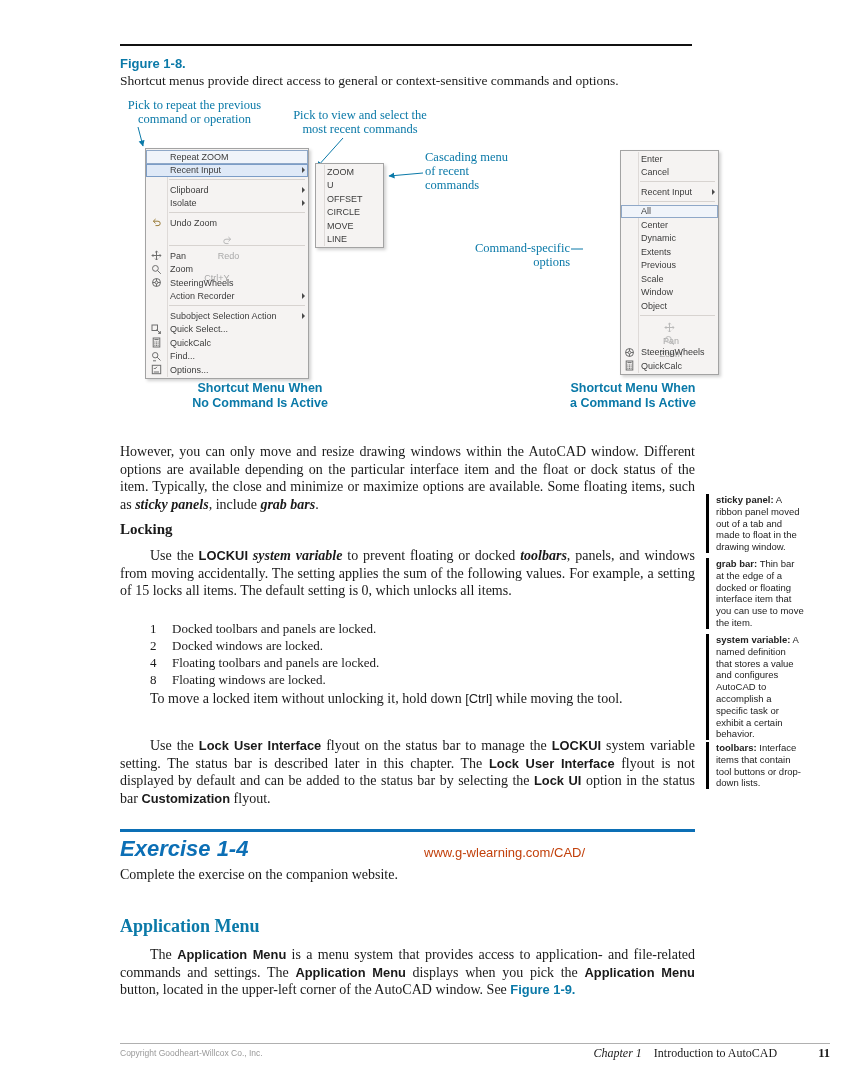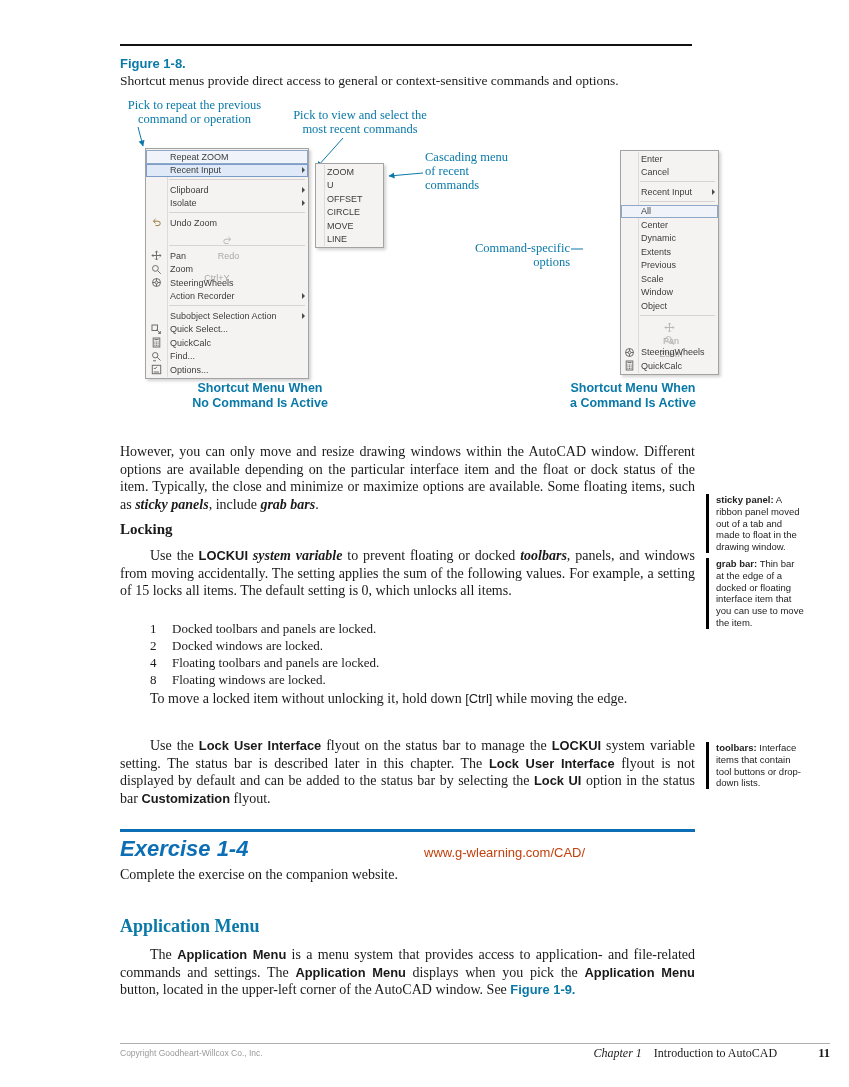--- a/index.html
+++ b/index.html
@@ -363,38 +363,42 @@
 
   <div class="body-block" id="p1"><span>However, you can only move and resize drawing windows within the AutoCAD window. Different options are available depending on the particular interface item and the float or dock status of the item. Typically, the close and minimize or maximize options are available. Some floating items, such as </span><span class="seg-bi">sticky panels</span><span>, include </span><span class="seg-bi">grab bars</span><span>.</span></div>
   <div id="locking-h">Locking</div>
   <div class="body-block" id="p2"><span>Use the </span><span class="seg-b">LOCKUI</span><span> </span><span class="seg-bi">system variable</span><span> to prevent floating or docked </span><span class="seg-bi">toolbars</span><span>, panels, and windows from moving accidentally. The setting applies the sum of the following values. For example, a setting of 15 locks all items. The default setting is 0, which unlocks all items.</span></div>
   <div id="lock-list">
       <div class="lock-row"><span class="lock-num">1</span><span>Docked toolbars and panels are locked.</span></div>
       <div class="lock-row"><span class="lock-num">2</span><span>Docked windows are locked.</span></div>
       <div class="lock-row"><span class="lock-num">4</span><span>Floating toolbars and panels are locked.</span></div>
       <div class="lock-row"><span class="lock-num">8</span><span>Floating windows are locked.</span></div>
     </div>
-  <div class="body-block" id="p3"><span>To move a locked item without unlocking it, hold down </span><span class="seg-sans">[Ctrl]</span><span> while moving the edge.</span></div>
+  <div class="body-block" id="p3"><span>To move a locked item without unlocking it, hold down </span><span class="seg-sans">[Ctrl]</span><span> while moving the tool.</span></div>
   <div class="body-block" id="p4"><span>Use the </span><span class="seg-b">Lock User Interface</span><span> flyout on the status bar to manage the </span><span class="seg-b">LOCKUI</span><span> system variable setting. The status bar is described later in this chapter. The </span><span class="seg-b">Lock User Interface</span><span> flyout is not displayed by default and can be added to the status bar by selecting the </span><span class="seg-b">Lock UI</span><span> option in the status bar </span><span class="seg-b">Customization</span><span> flyout.</span></div>
 
   <div id="ex-rule"></div>
   <div id="ex-title">Exercise 1-4</div>
   <div id="ex-url">www.g-wlearning.com/CAD/</div>
   <div id="ex-text">Complete the exercise on the companion website.</div>
 
   <div id="app-h">Application Menu</div>
   <div class="body-block" id="p5"><span>The </span><span class="seg-b">Application Menu</span><span> is a menu system that provides access to application- and file-related commands and settings. The </span><span class="seg-b">Application Menu</span><span> displays when you pick the </span><span class="seg-b">Application Menu</span><span> button, located in the upper-left corner of the AutoCAD window. See </span><span class="seg-teal">Figure 1-9.</span></div>
 
   <div class="def" id="def-0">
     <span class="def-term">sticky panel:</span>
     <span>A ribbon panel moved out of a tab and made to float in the drawing window.</span>
   </div>
   <div class="def" id="def-1">
     <span class="def-term">grab bar:</span>
     <span>Thin bar at the edge of a docked or floating interface item that you can use to move the item.</span>
+  </div>
+  <div class="def" id="def-2">
+    <span class="def-term">system variable:</span>
+    <span>A named definition that stores a value and configures AutoCAD to accomplish a specific task or exhibit a certain behavior.</span>
   </div>
   <div class="def" id="def-3">
     <span class="def-term">toolbars:</span>
     <span>Interface items that contain tool buttons or drop-down lists.</span>
   </div>
 
   <div id="footer-rule"></div>
   <div id="footer-copy">Copyright Goodheart-Willcox Co., Inc.</div>
   <div id="footer-right">
     <span class="chap-it">Chapter 1</span>

